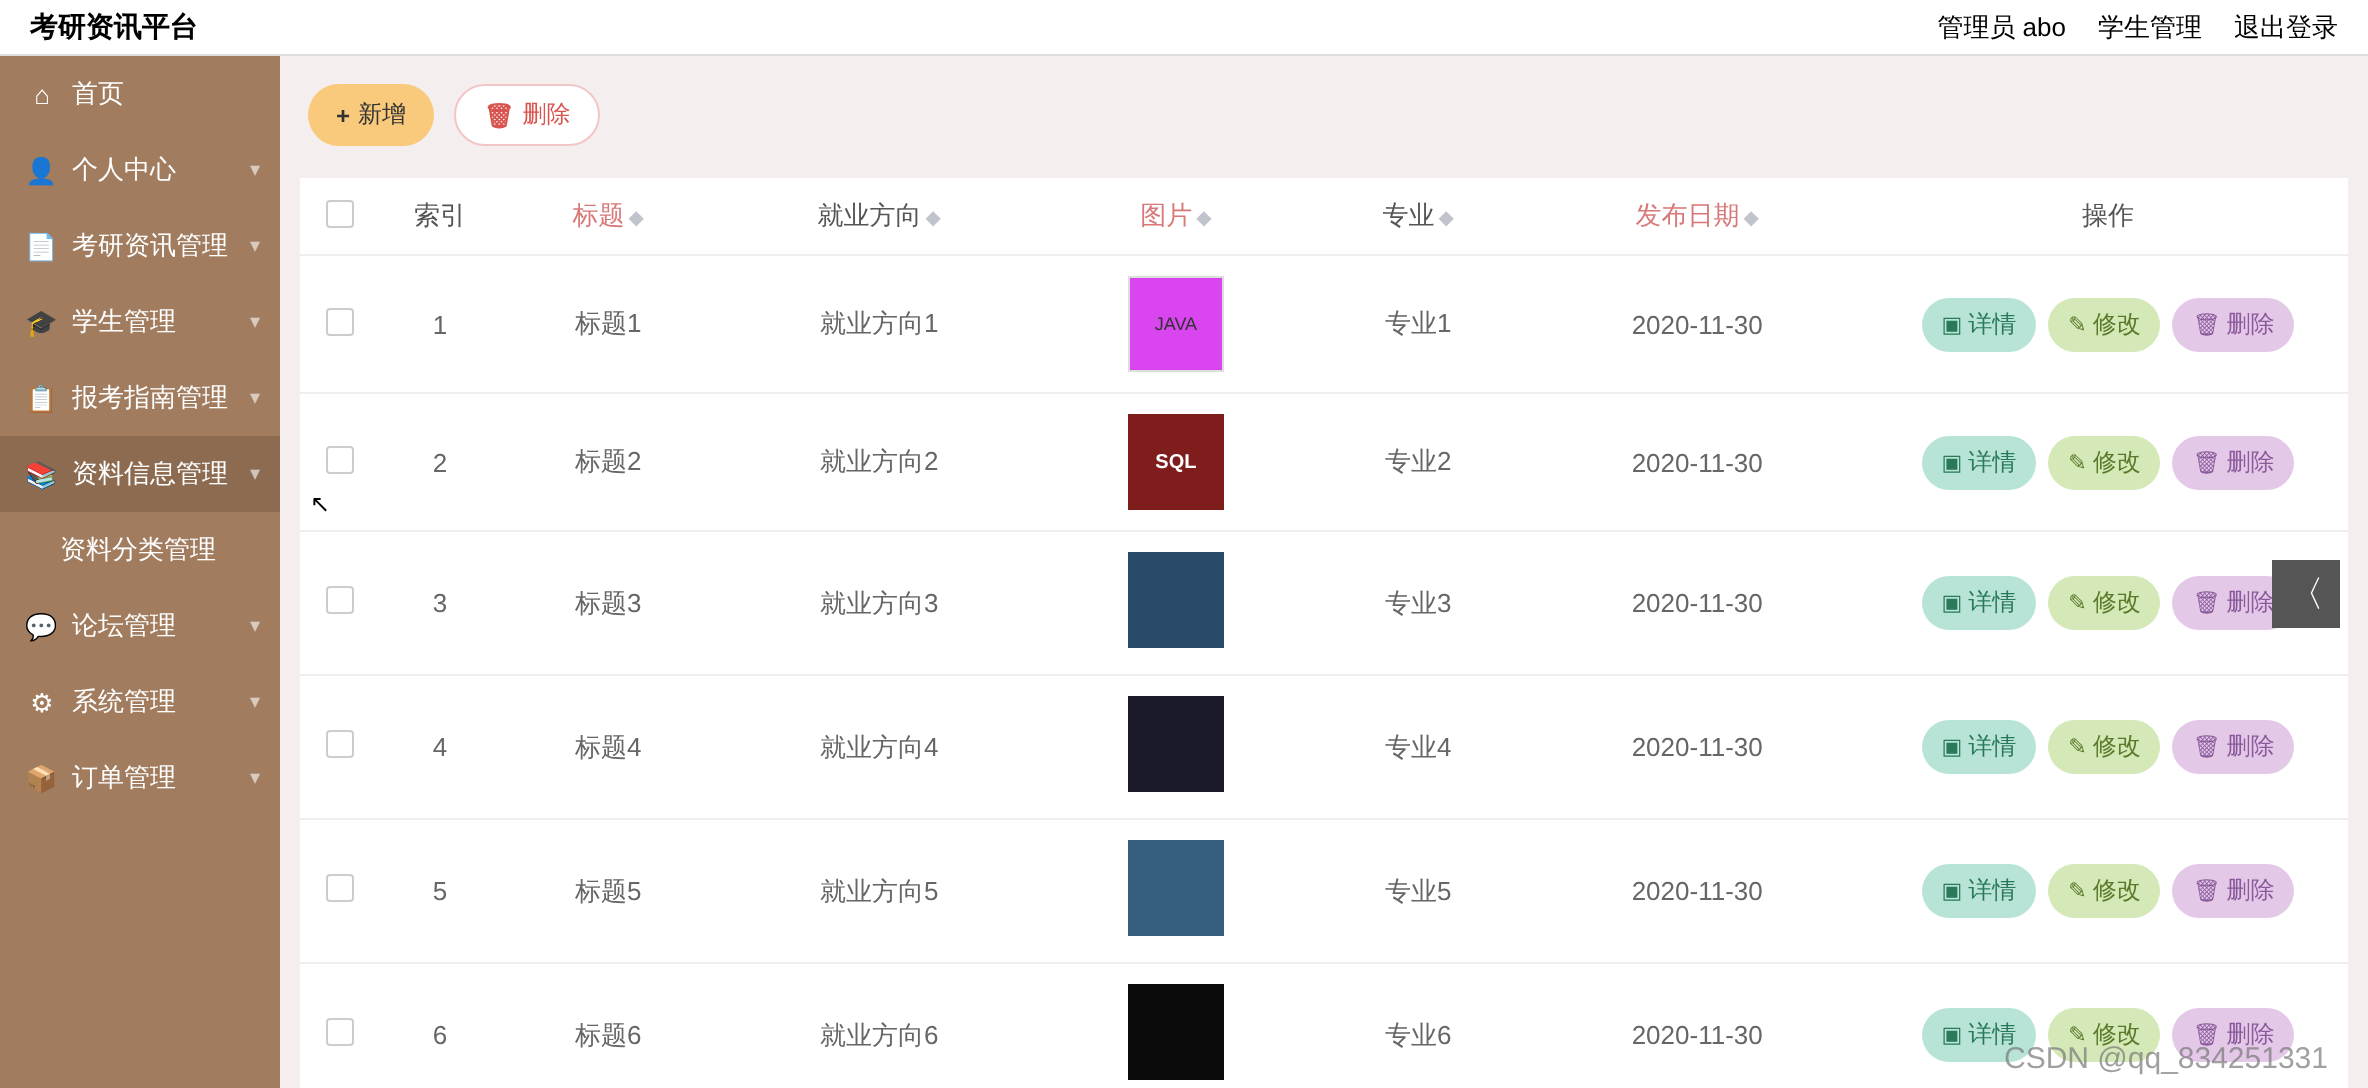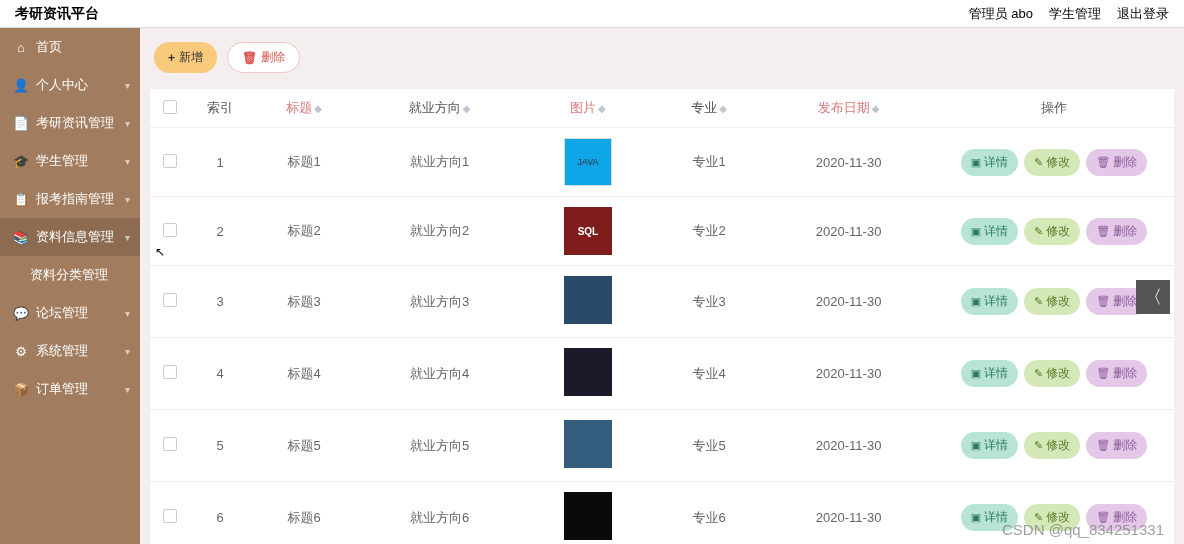--- a/index.html
+++ b/index.html
@@ -73,21 +73,21 @@
     .chk { width: 14px; height: 14px; border: 1px solid #ccc; display: inline-block; border-radius: 2px; }
     
     .thumb {
       width: 48px; height: 48px;
       display: inline-flex;
       align-items: center; justify-content: center;
       font-size: 9px;
       color: #fff;
       background: #1a3a5c;
     }
-    .thumb.t1 { background: #0ea5e9; border: 1px solid #ddd; color: #333; }
+    .thumb.t1 { background: #d946ef; border: 1px solid #ddd; color: #333; }
     .thumb.t2 { background: #7f1d1d; font-size: 10px; font-weight: bold; }
     .thumb.t3 { background: #2a4a6a; }
     .thumb.t4 { background: #1a1a2a; }
     .thumb.t5 { background: #355e7e; }
     .thumb.t6 { background: #0a0a0a; }
     
     .op-btns { display: flex; gap: 6px; justify-content: center; }
     .op-btn {
       display: inline-flex;
       align-items: center;

